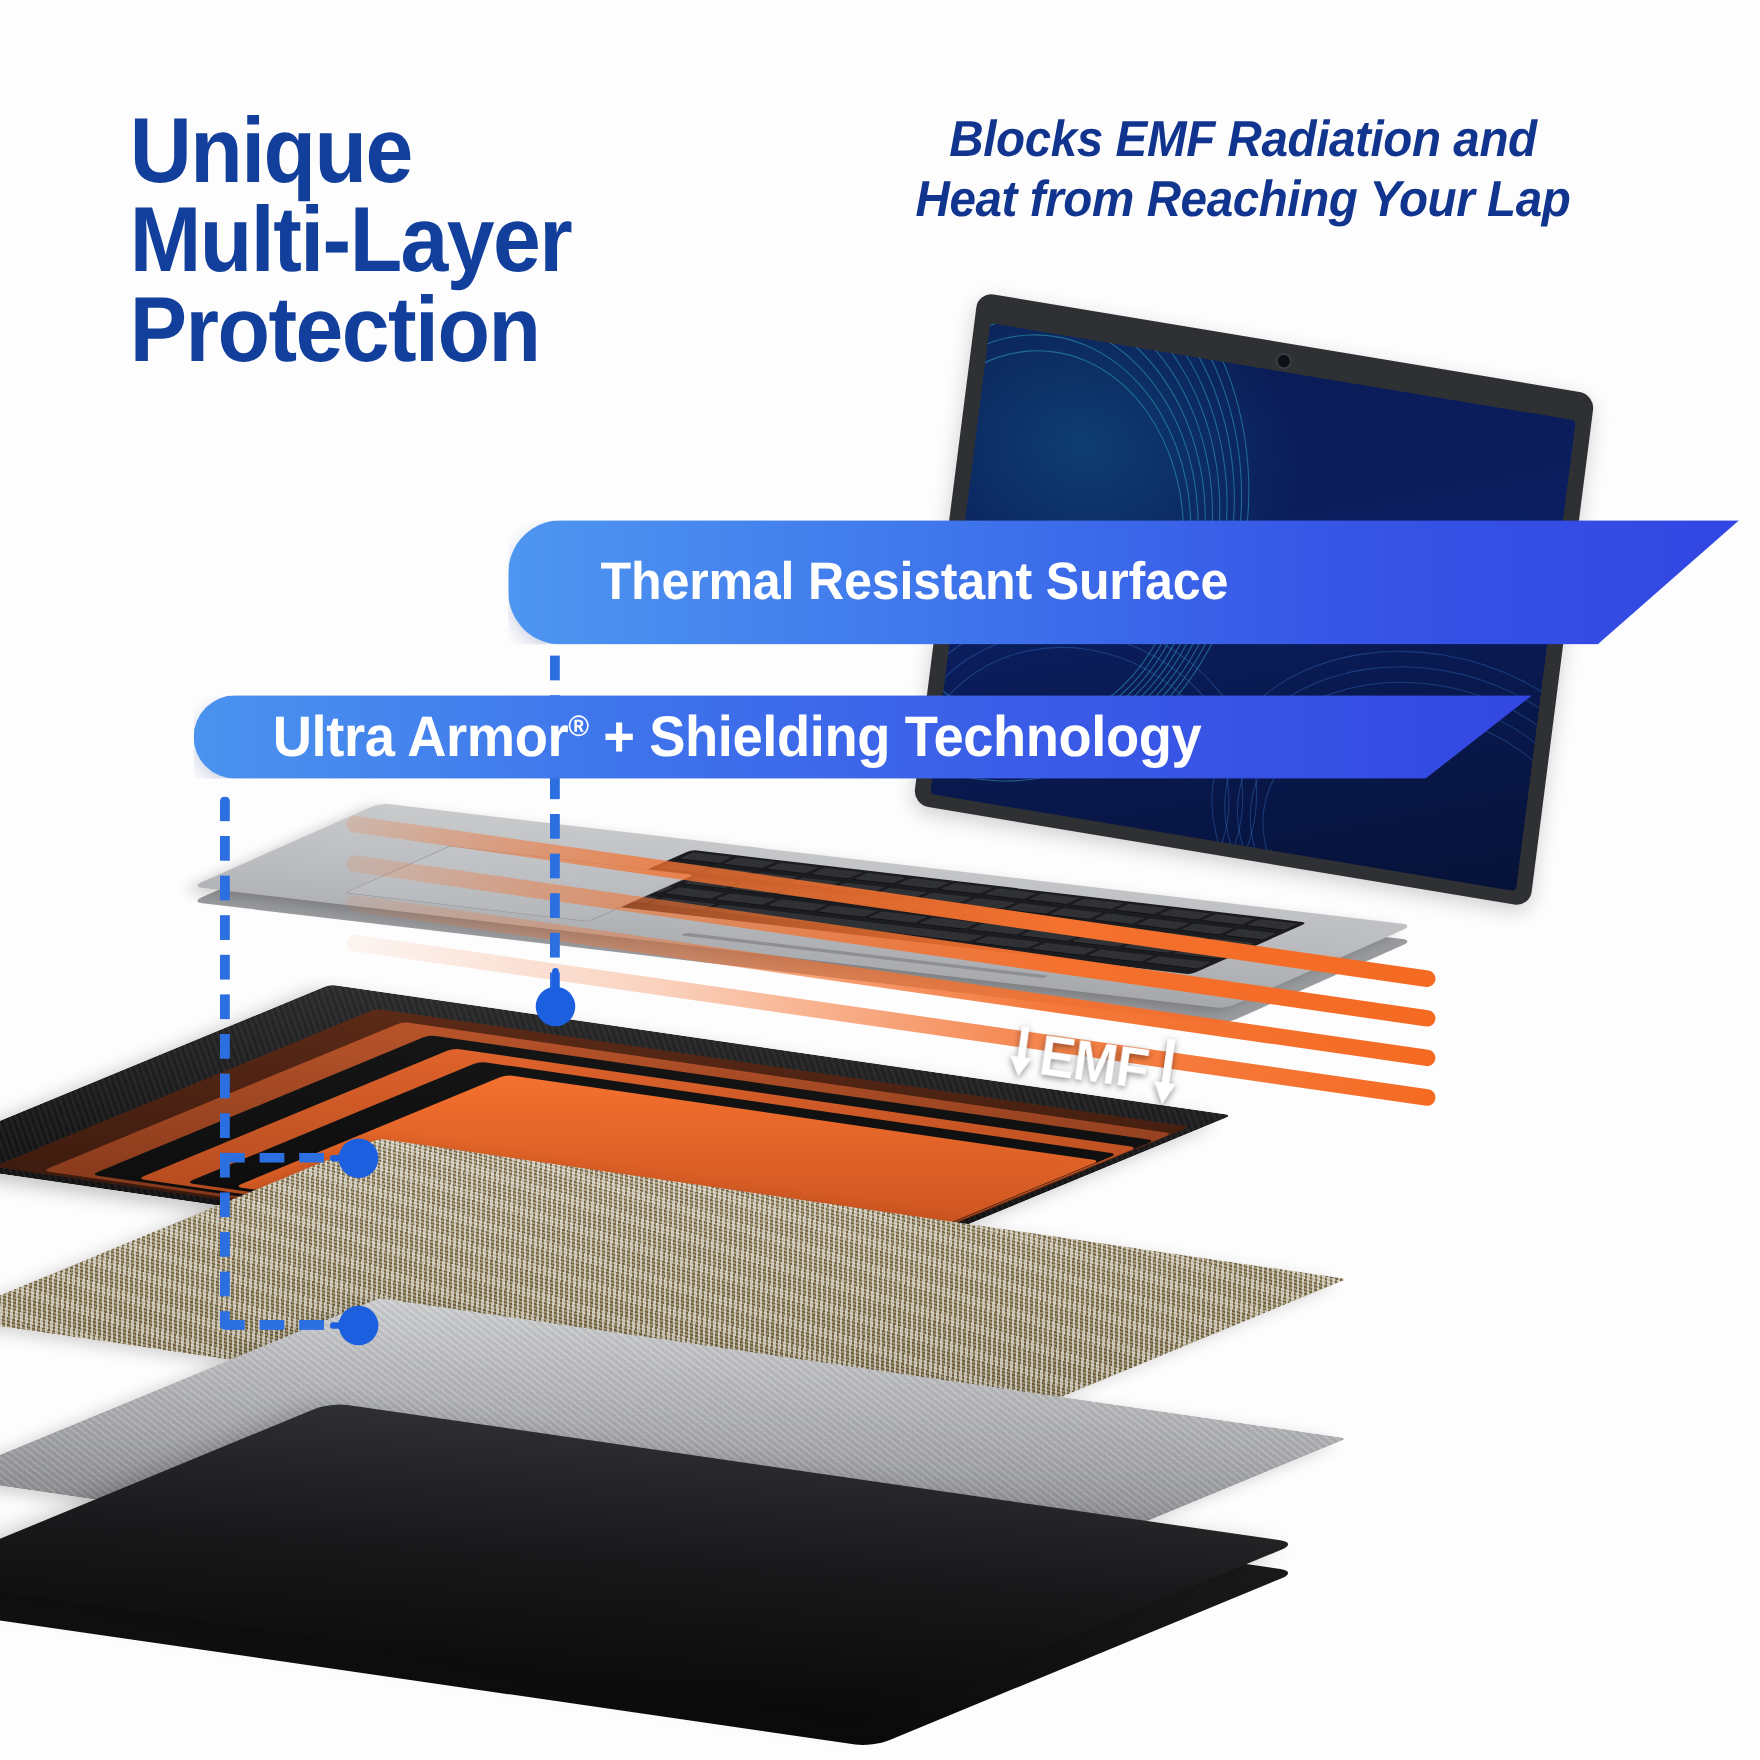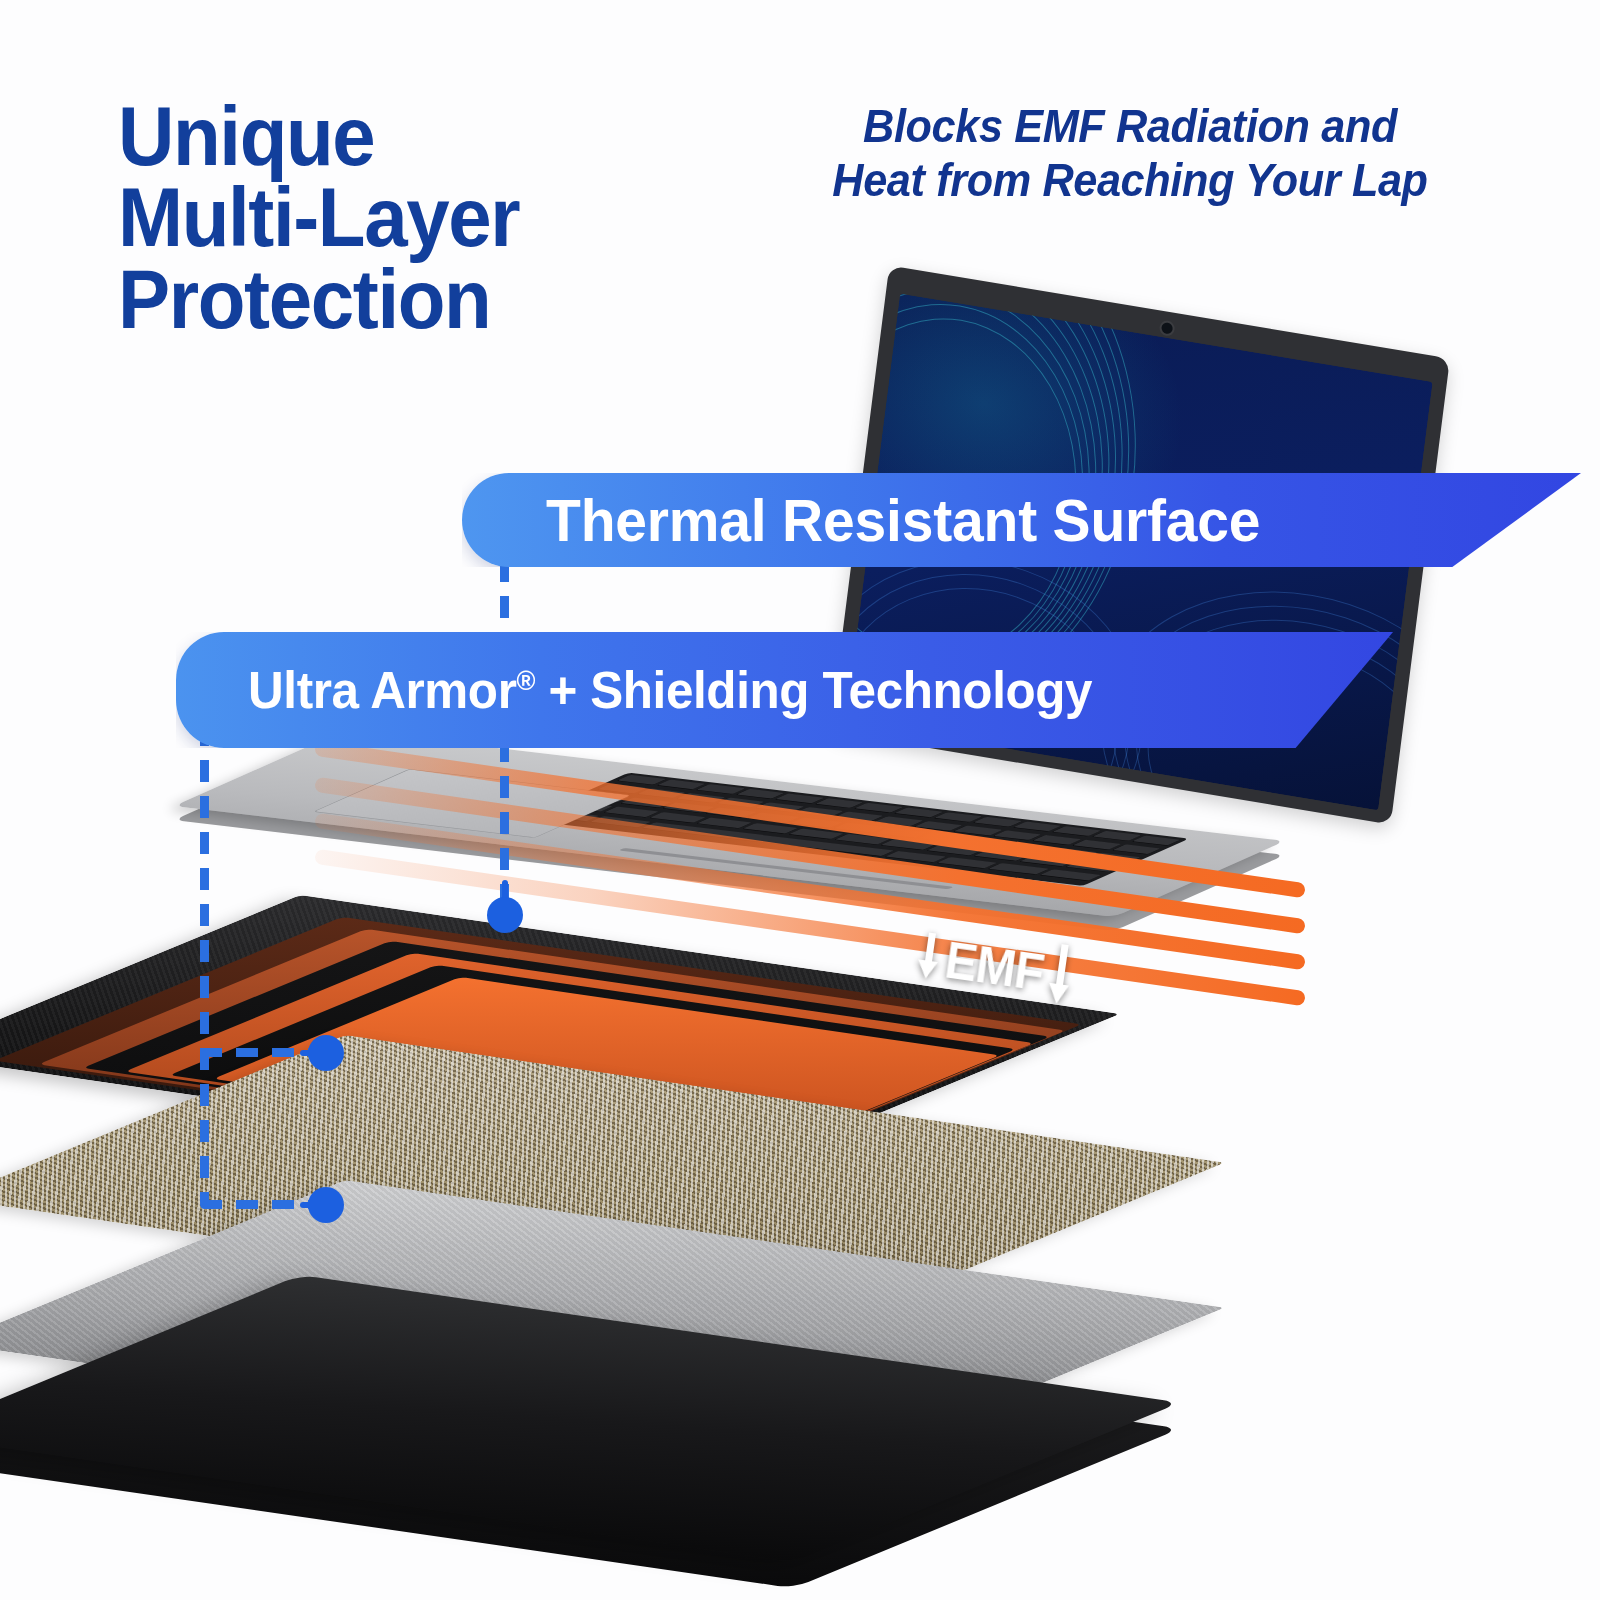--- a/index.html
+++ b/index.html
@@ -147,29 +147,29 @@
   
   .pill{
     position:absolute;
     display:flex;align-items:center;
     color:#fff;font-weight:bold;
     border-radius:48px 0 0 48px;
     box-shadow:0 6px 16px rgba(20,40,120,0.20);
     white-space:nowrap;
   }
   .pill1{
-    left:462px;top:473px;height:94px;width:1035px;
+    left:462px;top:473px;height:113px;width:1035px;
     padding-left:84px;
-    font-size:60px;letter-spacing:-0.2px;
+    font-size:48px;letter-spacing:-0.2px;
     background:linear-gradient(90deg,#4e96f0 0%, #3f77ec 34%, #3655e6 68%, #3246e2 100%);
     clip-path: polygon(0 0, 100% 0, 88.5% 100%, 0 100%);
     transform:scaleX(1);
   }
   .pill2{
-    left:176px;top:632px;height:116px;width:1145px;
+    left:176px;top:632px;height:76px;width:1145px;
     padding-left:72px;
     font-size:52px;letter-spacing:-0.4px;
     background:linear-gradient(90deg,#4b93ef 0%, #3f76ec 30%, #3a5ce7 62%, #3347e2 100%);
     clip-path: polygon(0 0, 100% 0, 92% 100%, 0 100%);
   }
   .pill span.txt{transform:scaleX(0.95);transform-origin:left center;display:inline-block;}
   .reg{font-size:0.52em;vertical-align:super;line-height:0;}
 
   
   .dash-v{

